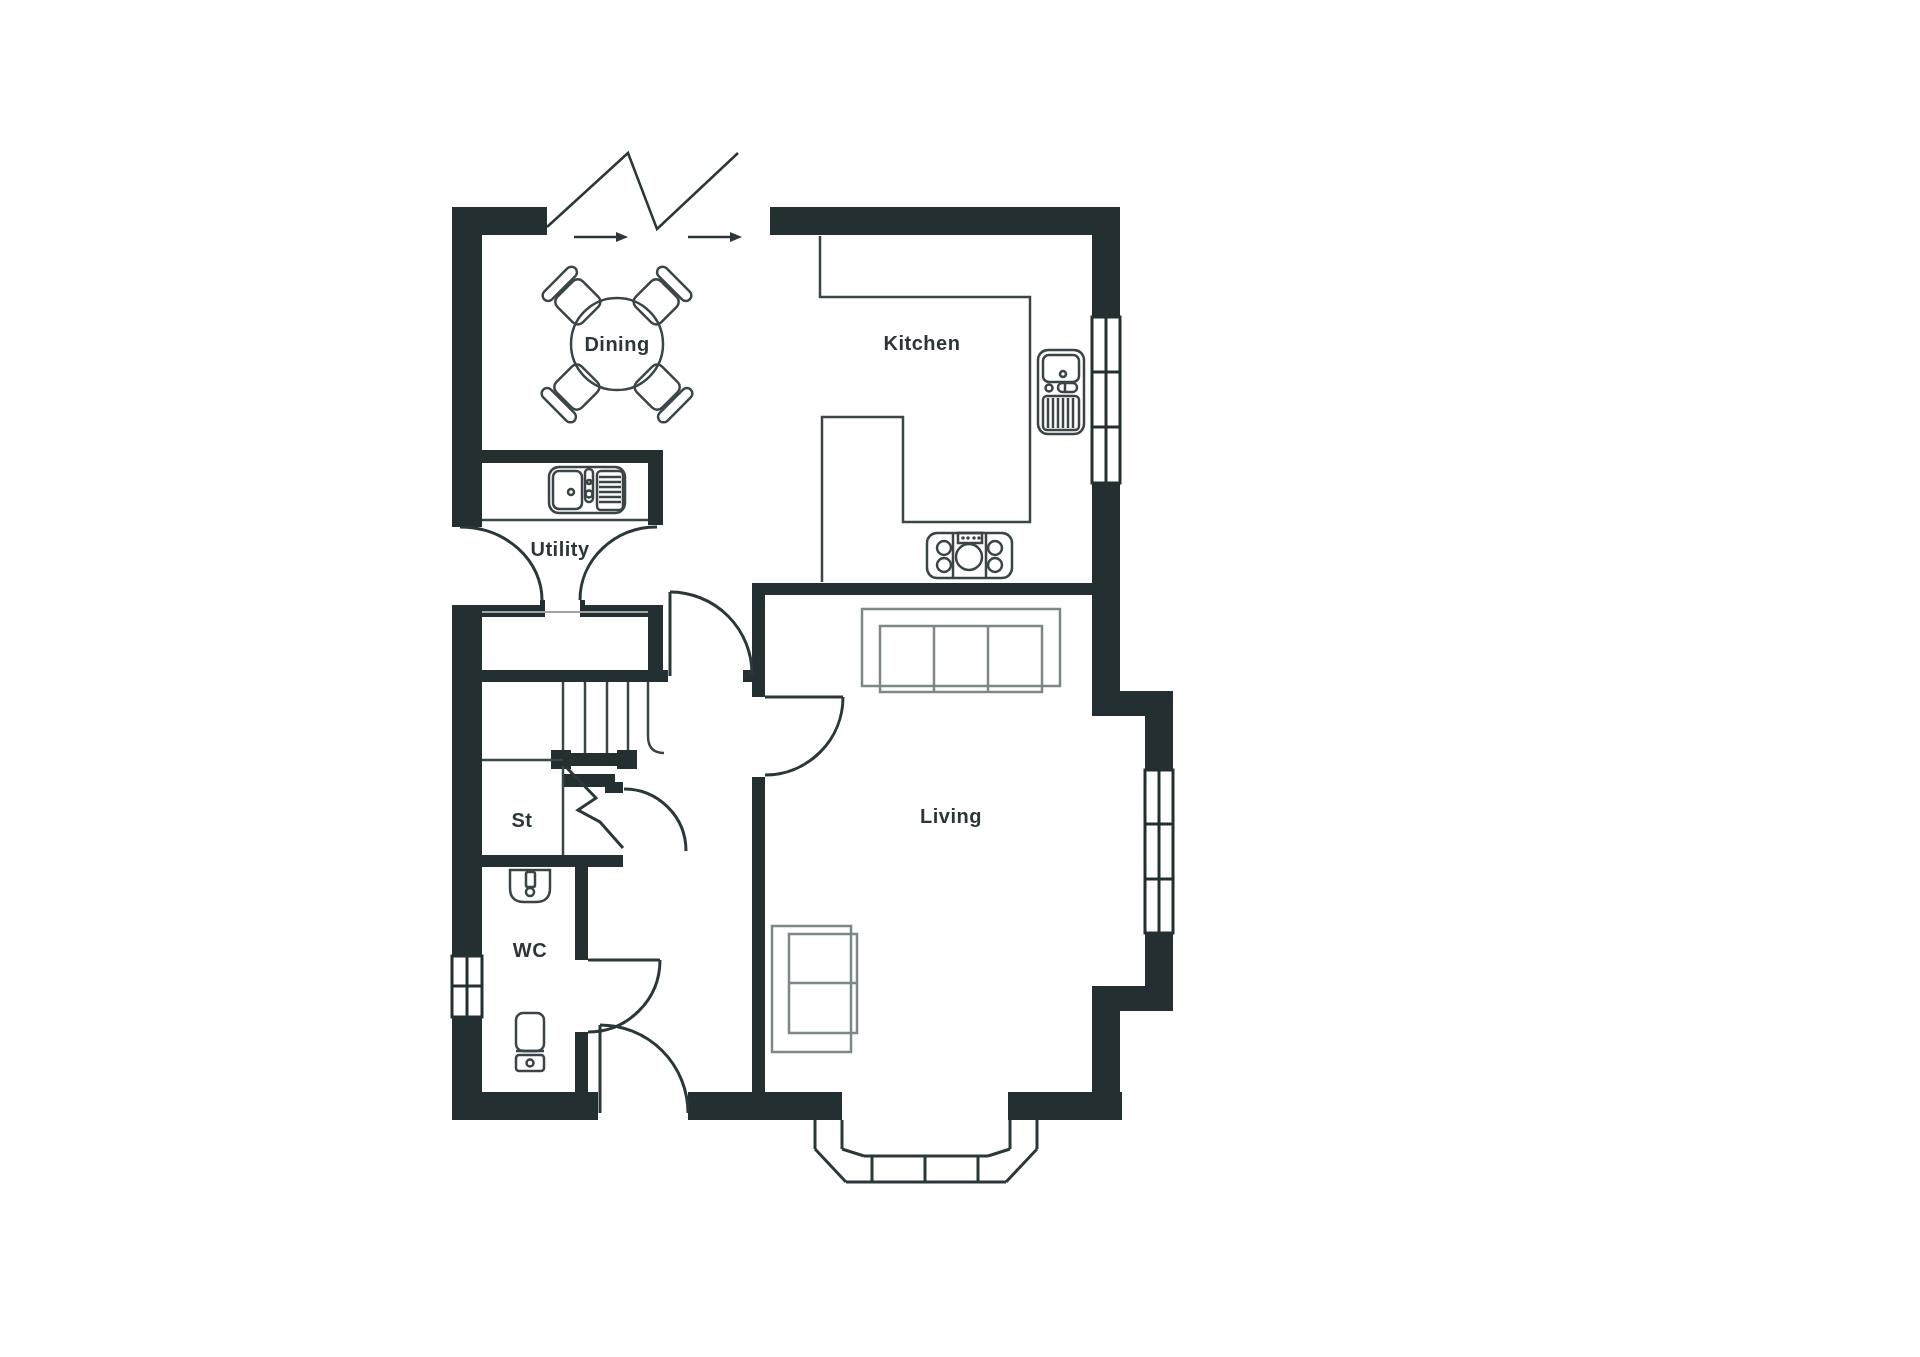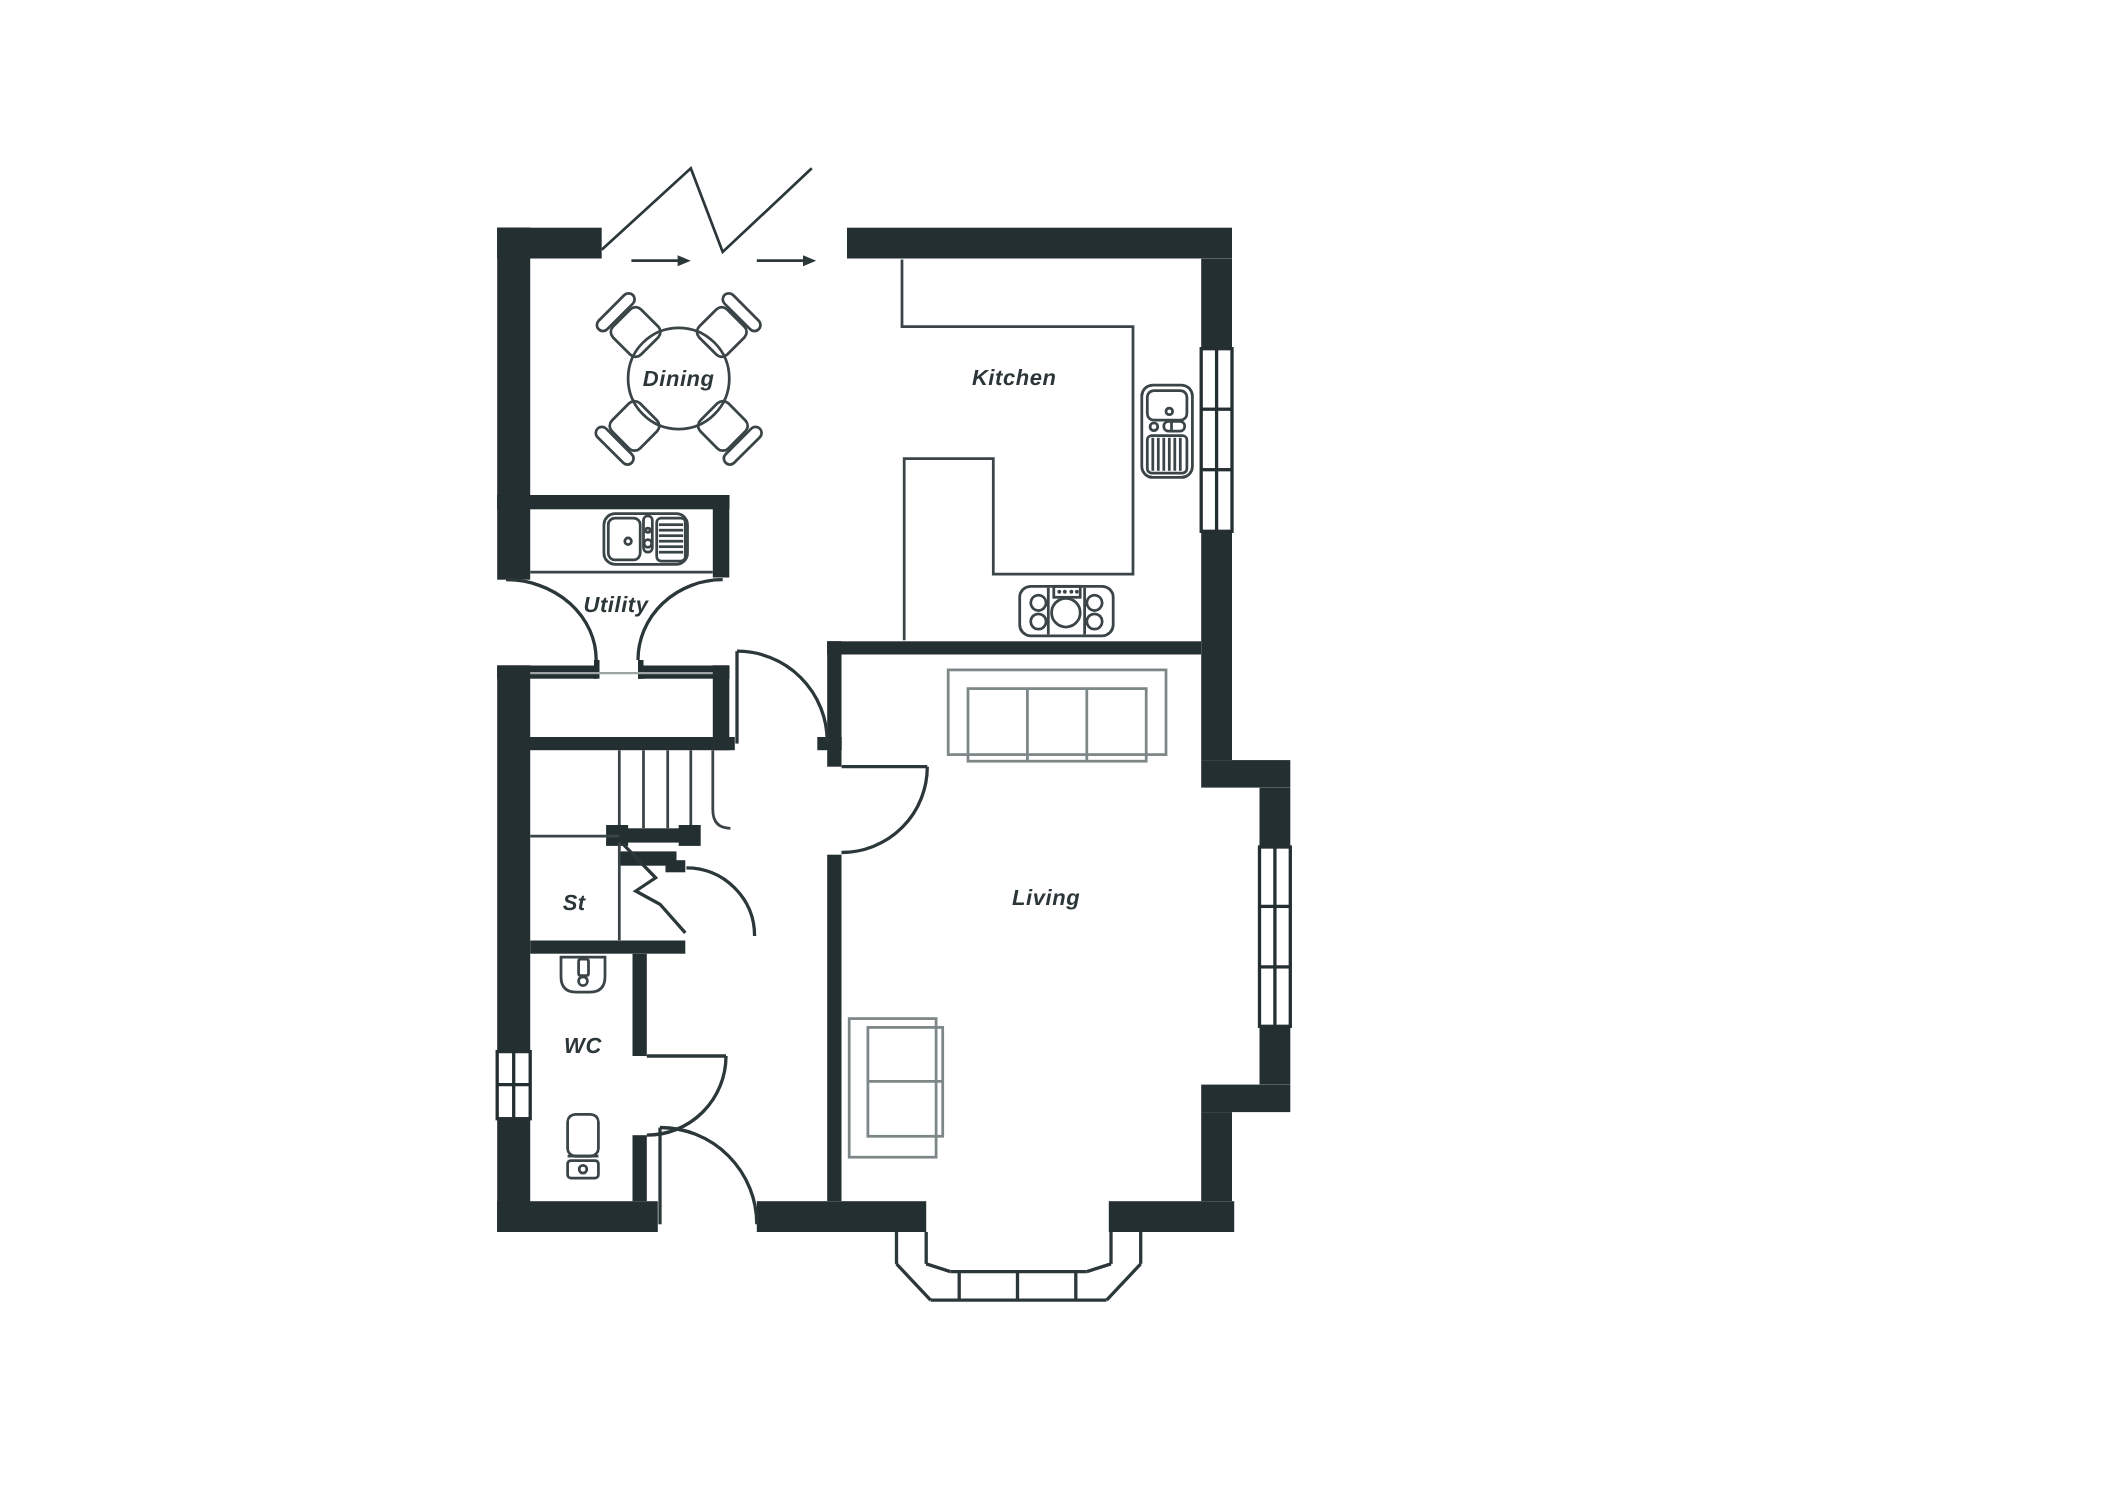--- a/index.html
+++ b/index.html
@@ -5,21 +5,21 @@
   :root{
     --wall:#242f31;
     --line:#3b4547;
     --door:#2c3739;
     --furn:#7e8787;
     --hairline:#9fa5a5;
     --text:#2c3638;
     --bg:#ffffff;
   }
   html,body{margin:0;padding:0;background:var(--bg);}
-  .stage{width:1724px;height:1357px;position:relative;background:var(--bg);overflow:hidden;font-style:italic;}
+  .stage{width:1724px;height:1357px;position:relative;background:var(--bg);overflow:hidden;}
   svg{display:block;}
   .wall{fill:var(--wall);stroke:none;}
   .thin{fill:none;stroke:var(--line);stroke-width:2.5;}
   .thin-f{fill:#fff;stroke:var(--line);stroke-width:2.5;}
   .door{fill:none;stroke:var(--door);stroke-width:3;}
   .winline{fill:none;stroke:var(--wall);stroke-width:3;}
   .winbox{fill:#fff;stroke:var(--wall);stroke-width:3;}
   .furn{fill:none;stroke:var(--furn);stroke-width:2.5;}
   .hair{fill:none;stroke:var(--hairline);stroke-width:2;}
   .bay{fill:none;stroke:var(--door);stroke-width:3;}

